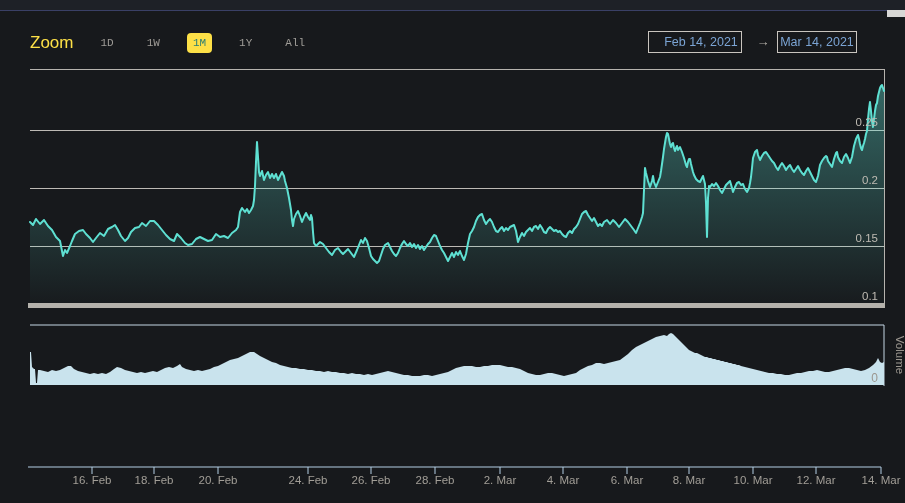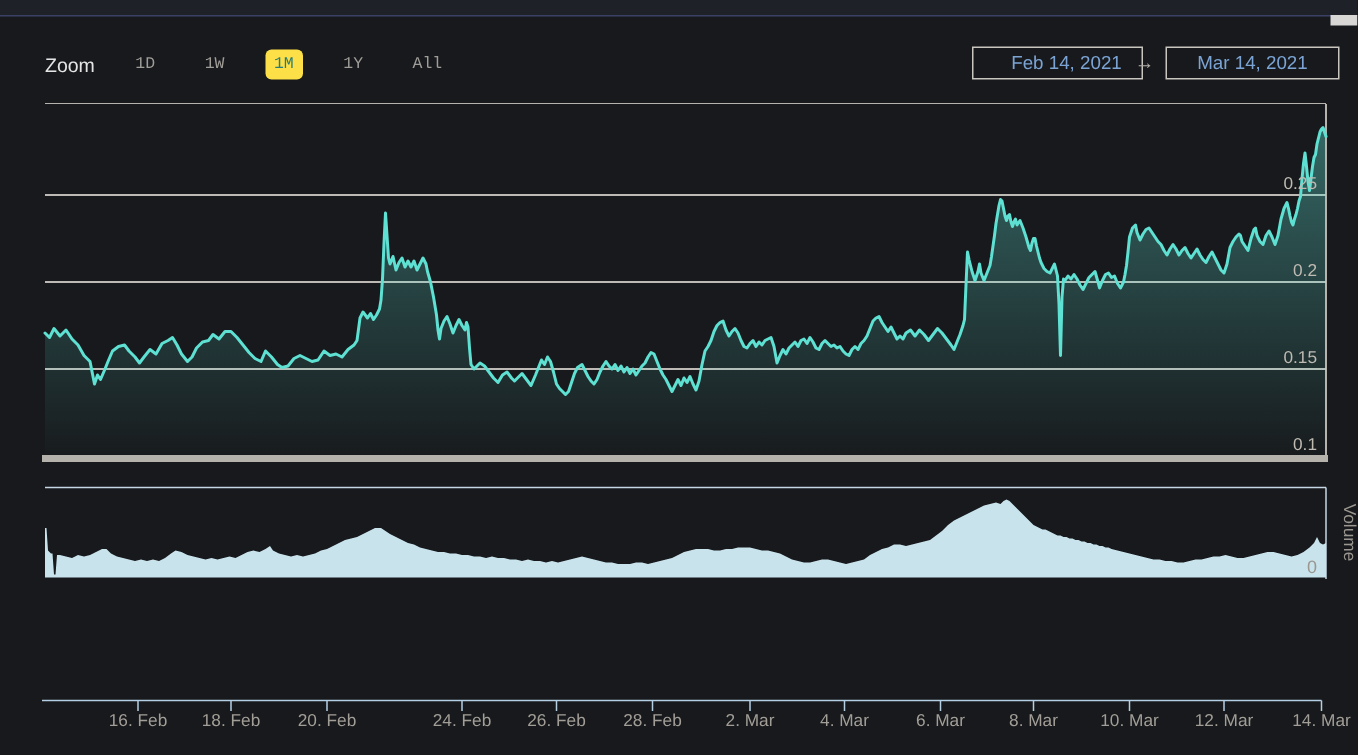--- a/index.html
+++ b/index.html
@@ -5,27 +5,27 @@
   html,body{margin:0;padding:0;}
   body{
     width:905px;height:503px;position:relative;overflow:hidden;
     background:#17191c;
     font-family:"Liberation Sans","DejaVu Sans",sans-serif;
     -webkit-font-smoothing:antialiased;
   }
   .topstrip{position:absolute;left:0;top:0;width:905px;height:10px;background:#1e2127;border-bottom:1px solid #3a4066;}
   .tab-fragment{position:absolute;left:887px;top:10px;width:18px;height:7px;background:#d8d7d5;}
   .toolbar{position:absolute;left:30px;top:32px;height:22px;display:flex;align-items:center;gap:21px;}
-  .zoom-label{color:#e5e5e5;font-size:13px;}
+  .zoom-label{color:#fde047;font-size:17px;}
   .range-btn{color:#a09d98;font-size:11px;cursor:pointer;padding:4px 6px;border-radius:4px;font-family:Liberation Mono, monospace;}
   .range-btn.selected{background:#fde047;color:#2a7d74;}
   .date-box{position:absolute;top:31px;height:22px;border:1px solid #c9c5bf;box-sizing:border-box;
     color:#7ba4d4;font-size:12.5px;text-align:center;line-height:20px;background:transparent;cursor:text;}
-  .date-from{left:648px;width:114px;padding-left:12px;}
-  .date-to{left:777px;width:116px;}
+  .date-from{left:648px;width:94px;padding-left:12px;}
+  .date-to{left:777px;width:80px;}
   .range-arrow{position:absolute;left:751px;top:31px;width:24px;height:22px;line-height:22px;text-align:center;color:#b3afa8;font-size:13px;}
   #chart-svg{position:absolute;left:0;top:0;}
 </style>
 </head>
 <body>
 
 <div class="topstrip"></div>
 <div class="tab-fragment"></div>
 
 <div class="toolbar">

